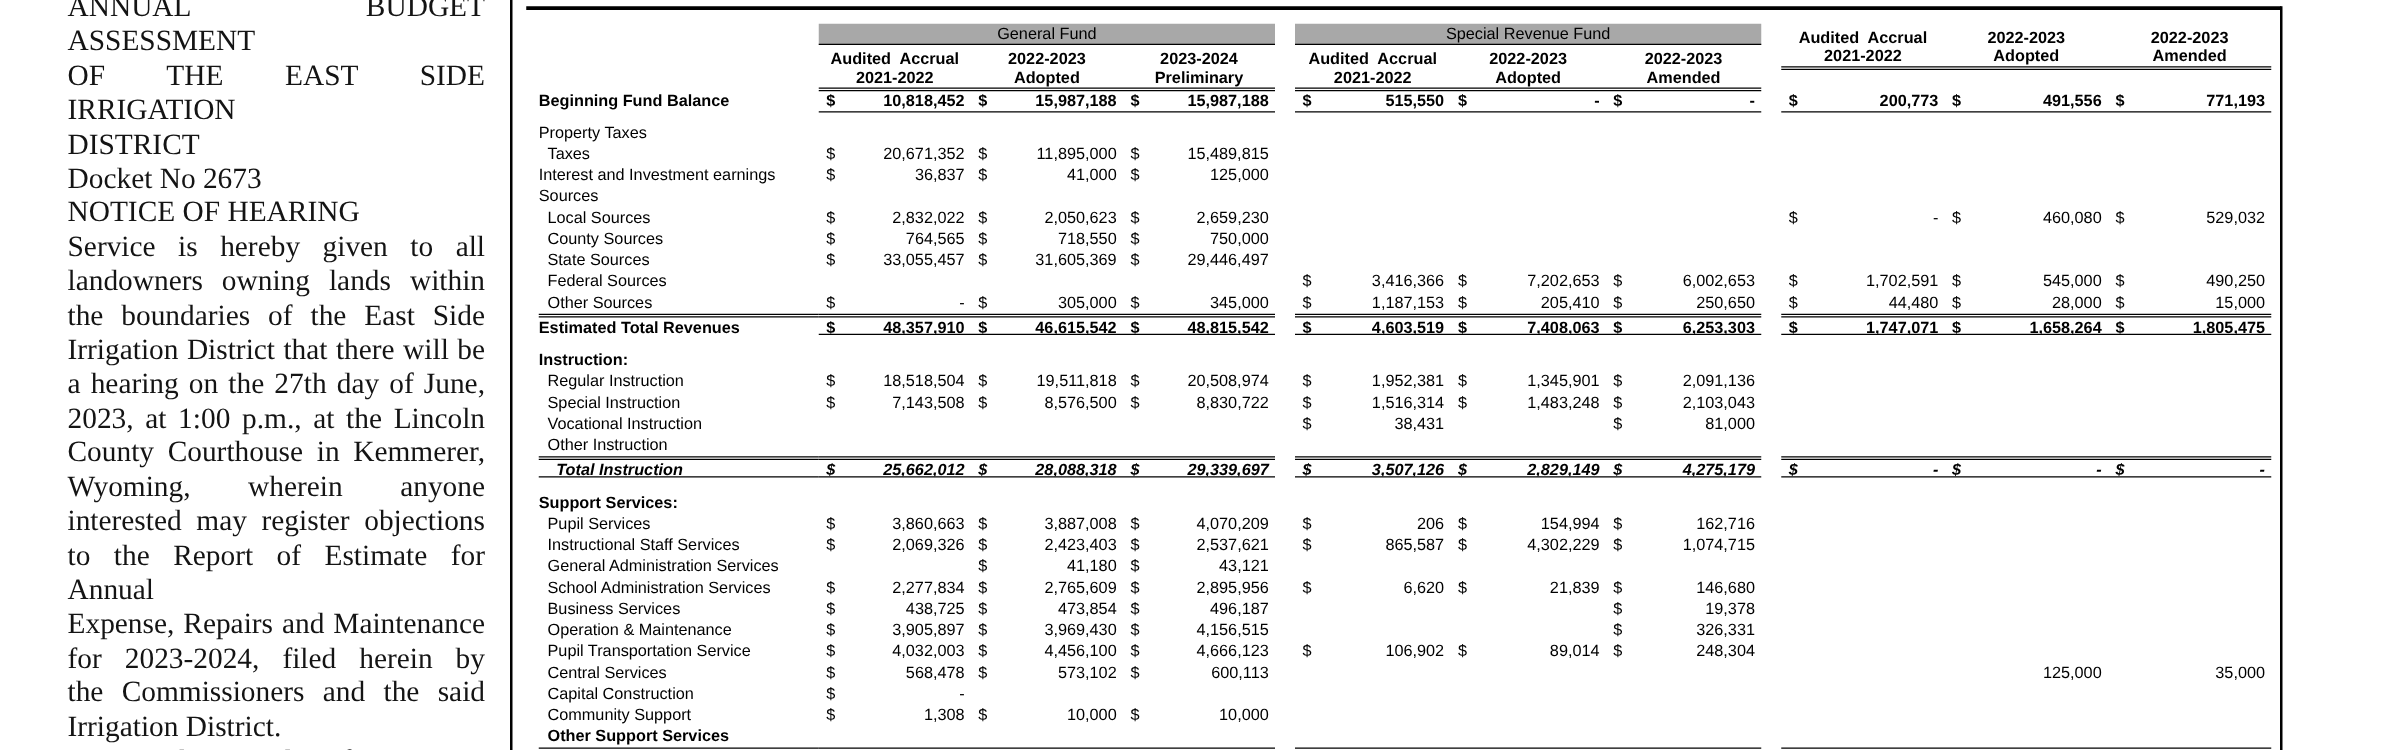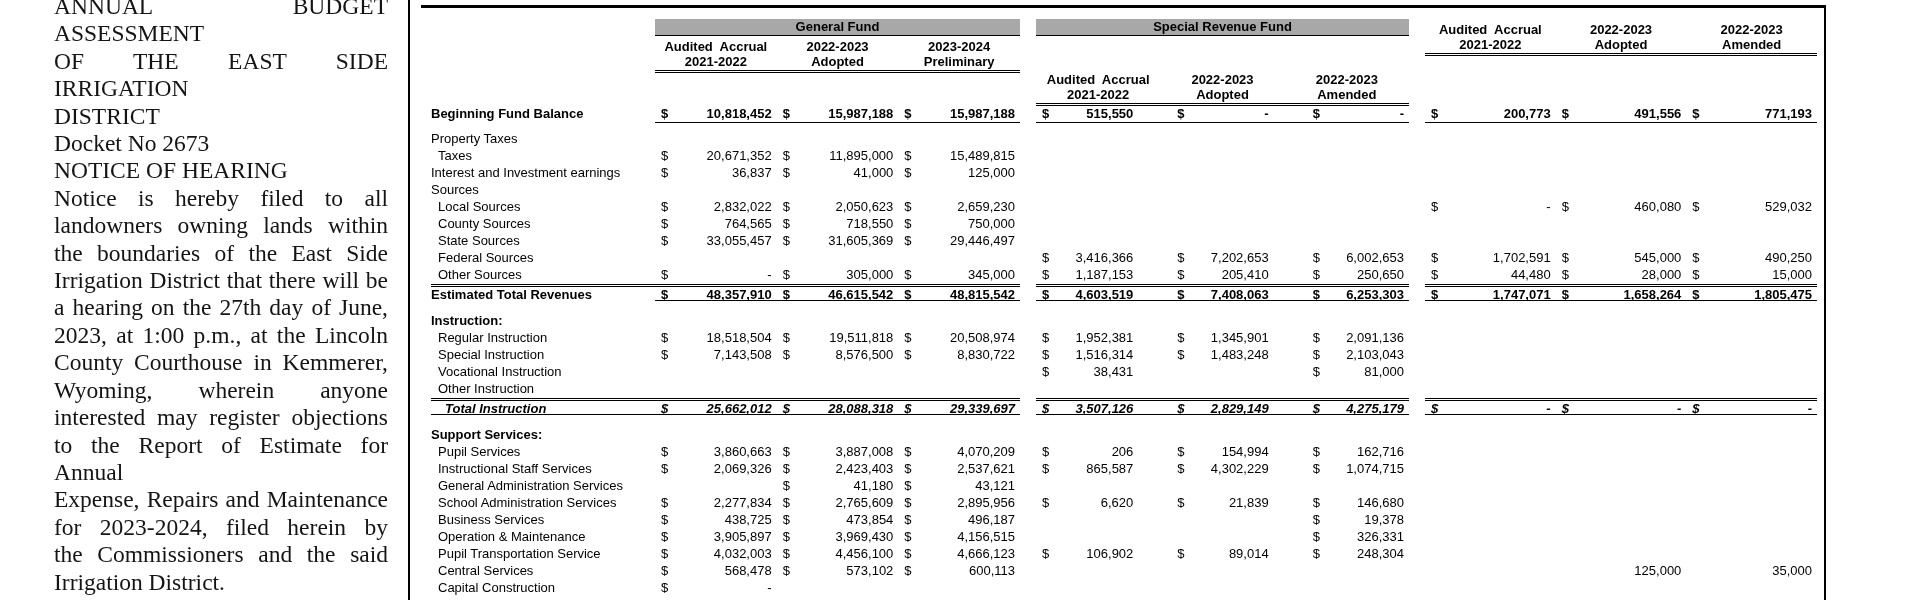--- a/index.html
+++ b/index.html
@@ -16,24 +16,24 @@
   
   .col-rule   { position:absolute; left:408px; top:0; width:2px; height:600px; background:#000; }
   .top-rule   { position:absolute; left:421px; top:5px; width:1404px; height:3px; background:#000; }
   .right-rule { position:absolute; left:1824px; top:5px; width:2px; height:595px; background:#000; }
 
   
   .tbl { position:absolute; left:431px; top:19px; width:1395px; font-size:13px; }
   .hdr-row, .row { display:flex; align-items:stretch; }
   .lblcol { flex:0 0 224px; width:224px; }
   .ggap   { flex:0 0 16px; }
-  .w-gf { flex:0 0 365px; } .w-sr { flex:0 0 373px;gap:33px; } .w-fs { flex:0 0 392px; }
+  .w-gf { flex:0 0 365px; } .w-sr { flex:0 0 373px; } .w-fs { flex:0 0 392px; }
 
   .ghead { display:flex; flex-direction:column; }
-  .band  { height:17px; line-height:16px; text-align:center; font-weight:bold;
+  .band  { height:17px; line-height:16px; text-align:center; font-weight:normal;
            background:#a8a8a8; border-bottom:1px solid #000; }
   .cols  { display:flex; border-bottom:3px double #000; margin-top:2px; }
   .colh  { flex:1; text-align:center; font-weight:bold; line-height:15px; padding:1px 0 1px; }
 
   .row { height:17px; line-height:16px; }
   .row .lbl { overflow:hidden; white-space:nowrap; }
   .grp { display:flex; }
   .pair { flex:1; display:flex; padding:0 5px 0 6px; overflow:hidden; }
   .pair .v { margin-left:auto; }
   .row.b { font-weight:bold; }
@@ -45,21 +45,21 @@
 </style>
 </head>
 <body>
 
 <div class="notice">
     <div class="line j">ANNUAL BUDGET ASSESSMENT</div>
     <div class="line j">OF THE EAST SIDE IRRIGATION</div>
     <div class="line">DISTRICT</div>
     <div class="line">Docket No 2673</div>
     <div class="line">NOTICE OF HEARING</div>
-    <div class="line j">Notice is hereby filed to all</div>
+    <div class="line j">Service is hereby given to all</div>
     <div class="line j">landowners owning lands within</div>
     <div class="line j">the boundaries of the East Side</div>
     <div class="line j">Irrigation District that there will be</div>
     <div class="line j">a hearing on the 27th day of June,</div>
     <div class="line j">2023, at 1:00 p.m., at the Lincoln</div>
     <div class="line j">County Courthouse in Kemmerer,</div>
     <div class="line j">Wyoming, wherein anyone</div>
     <div class="line j">interested may register objections</div>
     <div class="line j">to the Report of Estimate for Annual</div>
     <div class="line j">Expense, Repairs and Maintenance</div>

